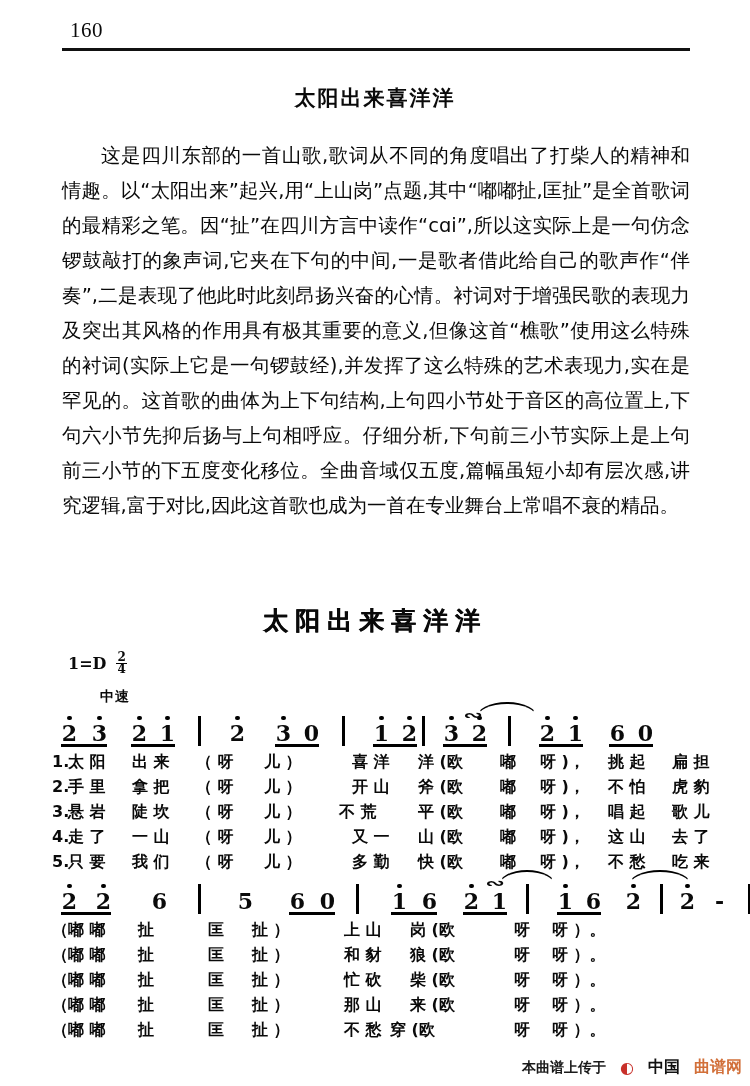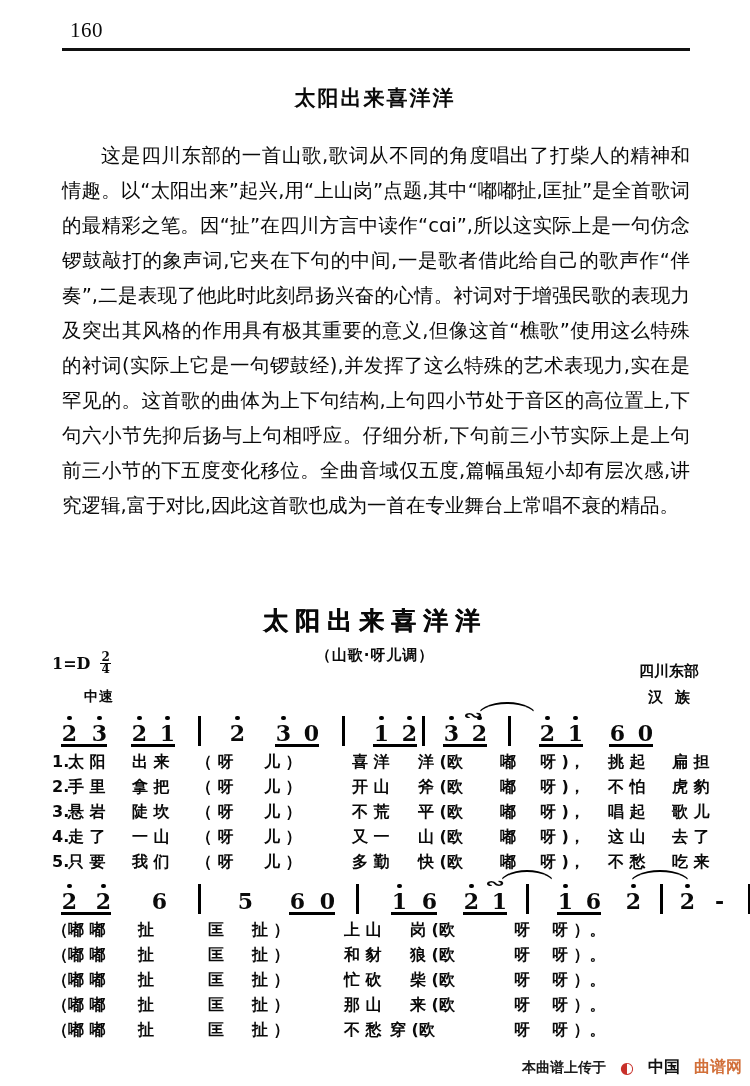--- a/index.html
+++ b/index.html
@@ -101,21 +101,21 @@
     position: absolute;
     left: 0; top: 42px;
     width: 750px;
     text-align: center;
     font-size: 15px;
     font-weight: bold;
     letter-spacing: 1px;
   }
   #key-block {
     position: absolute;
-    left: 52px;
+    left: 68px;
     top: 48px;
     font-size: 15px;
     font-weight: bold;
   }
   #key-block .key-row {
     display: flex;
     align-items: center;
     gap: 10px;
   }
   #key-block .keysig { font-family: "DejaVu Serif", serif; font-size: 16px; }
@@ -262,37 +262,32 @@
 
 <div id="article-title">太阳出来喜洋洋</div>
 
 <div id="prose">
   <p>这是四川东部的一首山歌,歌词从不同的角度唱出了打柴人的精神和情趣。以“太阳出来”起兴,用“上山岗”点题,其中“嘟嘟扯,匡扯”是全首歌词的最精彩之笔。因“扯”在四川方言中读作“cɑi”,所以这实际上是一句仿念锣鼓敲打的象声词,它夹在下句的中间,一是歌者借此给自己的歌声作“伴奏”,二是表现了他此时此刻昂扬兴奋的心情。衬词对于增强民歌的表现力及突出其风格的作用具有极其重要的意义,但像这首“樵歌”使用这么特殊的衬词(实际上它是一句锣鼓经),并发挥了这么特殊的艺术表现力,实在是罕见的。这首歌的曲体为上下句结构,上句四小节处于音区的高位置上,下句六小节先抑后扬与上句相呼应。仔细分析,下句前三小节实际上是上句前三小节的下五度变化移位。全曲音域仅五度,篇幅虽短小却有层次感,讲究逻辑,富于对比,因此这首歌也成为一首在专业舞台上常唱不衰的精品。</p>
 </div>
 
 <div id="score">
 
   <div id="score-title">太阳出来喜洋洋</div>
-  <div id="score-subtitle">（山歌·呀儿调）</div>
 
   <div id="key-block">
     <div class="key-row">
       <span class="keysig">1=D</span>
       <span class="meter">
         <span class="num">2</span>
         <span class="den">4</span>
       </span>
     </div>
     <div class="tempo">中速</div>
   </div>
 
-  <div id="credit-block">
-    <div class="c1">四川东部</div>
-    <div class="c2">汉族</div>
-  </div>
 
   <div class="system" id="system-1">
     <div class="noteline">
 
       <span class="note hi" style="left:8px"><span class="num">2</span></span>
       <span class="note hi" style="left:38px"><span class="num">3</span></span>
       <span class="beam" style="left:9px;width:46px"></span>
       <span class="note hi" style="left:78px"><span class="num">2</span></span>
       <span class="note hi" style="left:106px"><span class="num">1</span></span>
       <span class="beam" style="left:79px;width:44px"></span>
@@ -350,21 +345,21 @@
       <span class="lyr" style="left:488px">呀 )，</span>
       <span class="lyr" style="left:556px">不 怕</span>
       <span class="lyr" style="left:620px">虎 豹</span>
     </div>
     <div class="lyric-row">
       <span class="lyr" style="left:0px">3.</span>
       <span class="lyr" style="left:16px">悬 岩</span>
       <span class="lyr" style="left:80px">陡 坎</span>
       <span class="lyr" style="left:144px">（ 呀</span>
       <span class="lyr" style="left:212px">儿 ）</span>
-      <span class="lyr" style="left:300px">不 荒</span>
+      <span class="lyr" style="left:287px">不 荒</span>
       <span class="lyr" style="left:366px">平 (欧</span>
       <span class="lyr" style="left:448px">嘟</span>
       <span class="lyr" style="left:488px">呀 )，</span>
       <span class="lyr" style="left:556px">唱 起</span>
       <span class="lyr" style="left:620px">歌 儿</span>
     </div>
     <div class="lyric-row">
       <span class="lyr" style="left:0px">4.</span>
       <span class="lyr" style="left:16px">走 了</span>
       <span class="lyr" style="left:80px">一 山</span>

